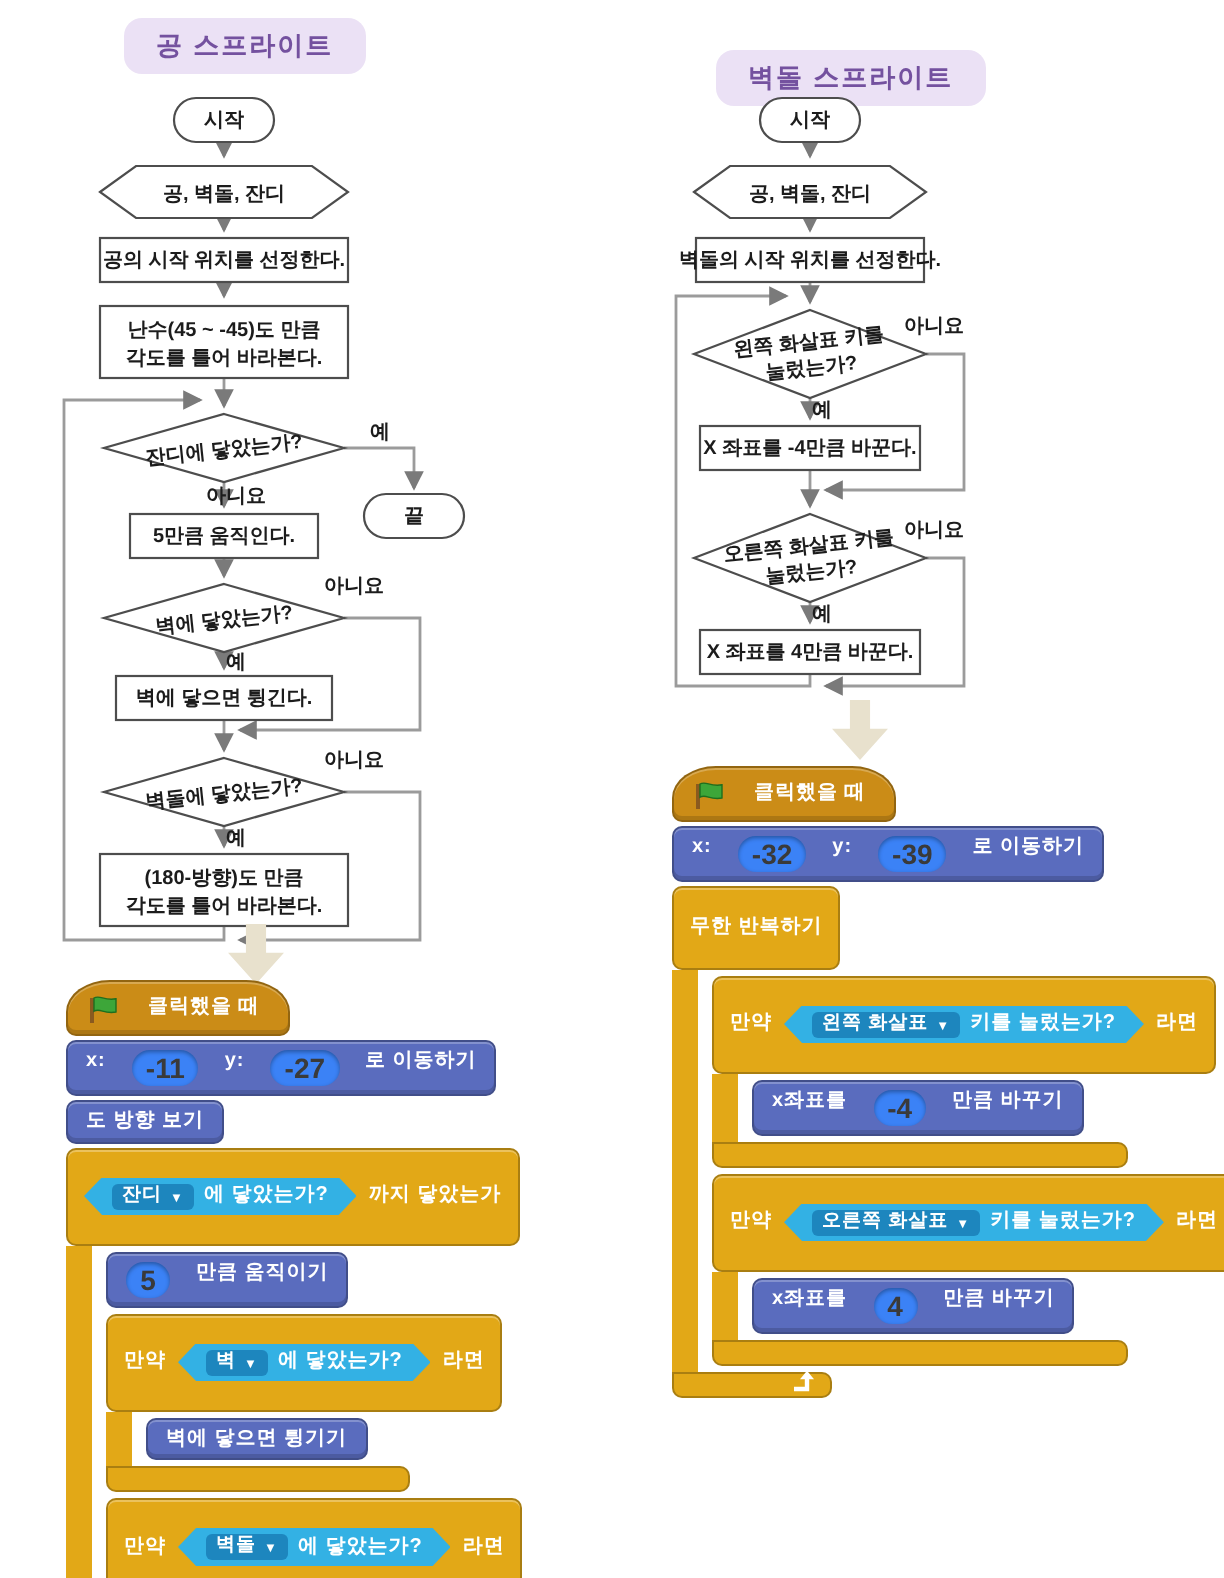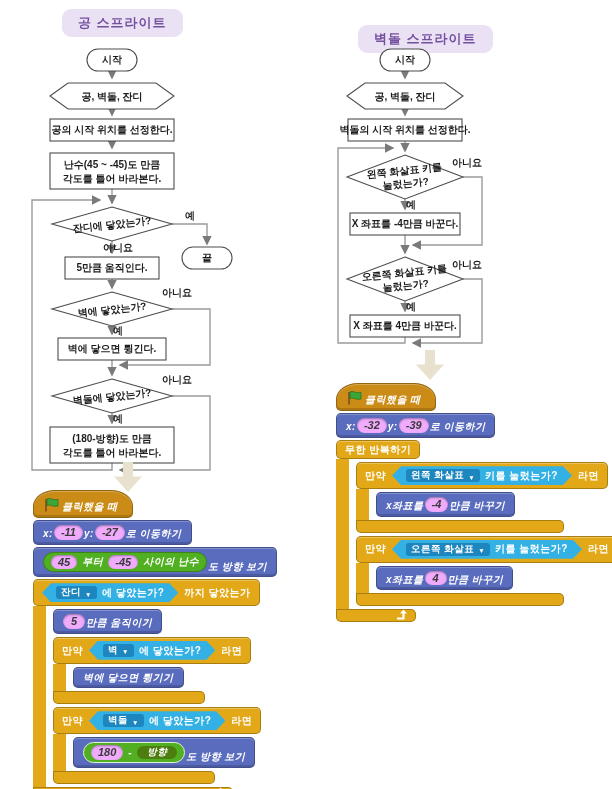--- a/index.html
+++ b/index.html
@@ -25,51 +25,51 @@
   
   .big-arrow {
     position:absolute; width:28px; height:30px; background:#e8e1cd;
     clip-path:polygon(32% 0, 68% 0, 68% 48%, 100% 48%, 50% 100%, 0 48%, 32% 48%);
   }
 
   
   .script { position:absolute; display:flex; flex-direction:column; align-items:flex-start; gap:2px;
             color:#fff; font-weight:bold; font-size:10px; letter-spacing:0.5px; }
   .block {
-    display:flex; align-items:flex-end; gap:1px; width:max-content;
+    display:flex; align-items:flex-start; gap:13px; width:max-content;
     padding:4px 9px; border-radius:5px; border:1px solid rgba(0,0,0,.28);
     box-shadow:inset 0 1px 0 rgba(255,255,255,.25), inset 0 -2px 0 rgba(0,0,0,.15);
-    line-height:1.15; white-space:nowrap;font-style:italic;
+    line-height:1.15; white-space:nowrap;
   }
   .mo { background:#5a6cbe; }
   .hat { background:#cb8c17; border-radius:22px 22px 5px 5px / 16px 16px 5px 5px; padding:7px 14px 5px 10px; }
   .flag svg { display:block; }
   .woval {
-    background:#f0abfc; color:#3a3a3a; border-radius:10px; padding:1px 7px;
-    font-size:11px; font-weight:bold; min-width:22px; text-align:center;
+    background:#3b82f6; color:#3a3a3a; border-radius:10px; padding:1px 7px;
+    font-size:14px; font-weight:bold; min-width:22px; text-align:center;
     box-shadow:inset 0 1px 2px rgba(0,0,0,.35); letter-spacing:0;
   }
   .boval { background:#4d7c0f; border-radius:10px; padding:1px 10px; font-size:9.5px; }
   .oppill {
     display:flex; align-items:center; gap:5px; background:#50b021;
     border:1px solid rgba(0,0,0,.25); border-radius:12px; padding:2px 7px;
   }
   .oppill.light { border:1.5px solid #e3f2d7; }
   .shex {
     display:flex; align-items:center; gap:5px; background:#33b1e4;
     clip-path:polygon(9px 0, calc(100% - 9px) 0, 100% 50%, calc(100% - 9px) 100%, 9px 100%, 0 50%);
     padding:3px 14px;
   }
   .dd { display:flex; align-items:flex-end; gap:4px; background:#1d86be;
         border-radius:3px; padding:1px 5px; font-size:9.5px; }
   .dd .caret { font-size:6.5px; line-height:1; }
   .cblock { display:flex; flex-direction:column; align-items:flex-start; }
   .c-top {
     background:#e2a817; border:1px solid rgba(0,0,0,.25); border-radius:5px;
-    padding:3px 8px; display:flex; align-items:center; gap:6px; width:max-content;
+    padding:14px 8px; display:flex; align-items:center; gap:6px; width:max-content;
     box-shadow:inset 0 1px 0 rgba(255,255,255,.3); line-height:1.15; white-space:nowrap;
   }
   .c-body { border-left:13px solid #e2a817; padding:3px 0 3px 7px;
             display:flex; flex-direction:column; align-items:flex-start; gap:3px; }
   .c-end { background:#e2a817; border:1px solid rgba(0,0,0,.25);
            border-radius:0 5px 5px 5px; height:13px;
            display:flex; align-items:center; justify-content:flex-end; padding:0 6px; }
 </style>
 </head>
 <body>
@@ -193,26 +193,20 @@
       <span>클릭했을 때</span>
     </div>
     <div class="block mo">
       <span>x:</span>
       <span class="woval">-11</span>
       <span>y:</span>
       <span class="woval">-27</span>
       <span>로 이동하기</span>
     </div>
     <div class="block mo">
-      <span class="oppill">
-        <span class="woval">45</span>
-        <span>부터</span>
-        <span class="woval">-45</span>
-        <span>사이의 난수</span>
-      </span>
       <span>도 방향 보기</span>
     </div>
     <div class="cblock">
       <div class="c-top">
         <span class="shex">
           <span class="dd">
             <span>잔디</span>
             <span class="caret">▼</span>
           </span>
           <span>에 닿았는가?</span>

